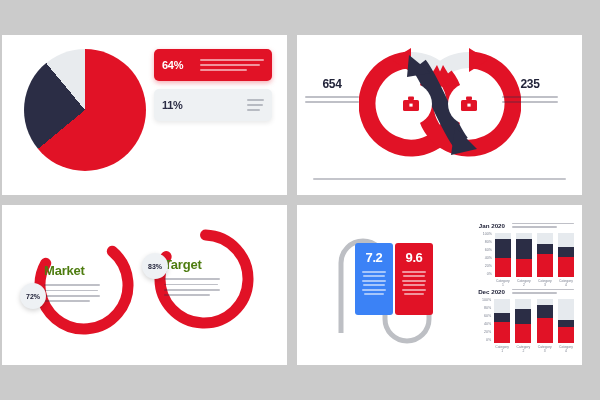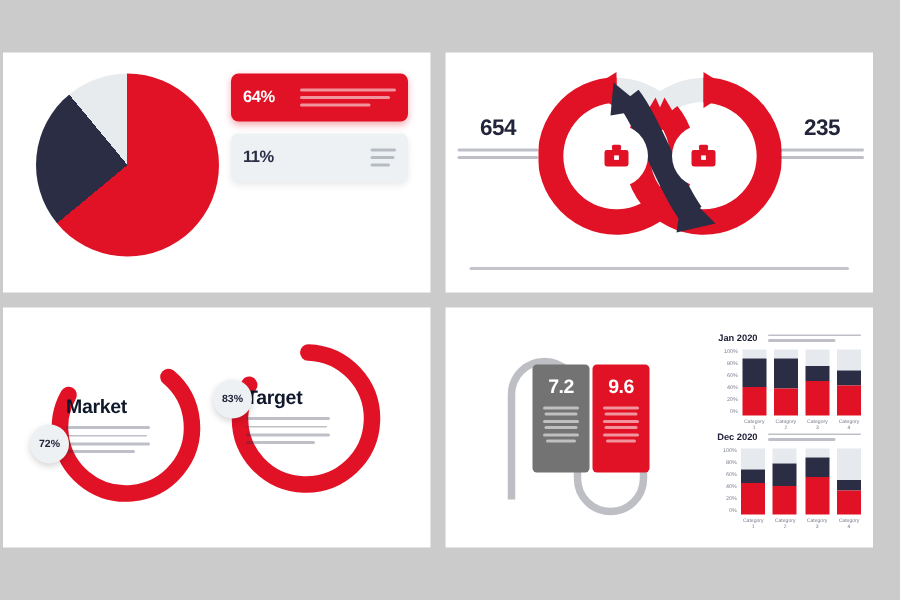--- a/index.html
+++ b/index.html
@@ -49,33 +49,33 @@
   .legend-card.grey .legend-pct { color: #2b2d45; }
   .legend-lines { flex: 1; padding-left: 6px; }
   .ln { height: 2px; border-radius: 1px; margin: 2.6px 0; }
   .legend-card.red .ln, .legend-card.navy .ln { background: rgba(255,255,255,.55); }
   .legend-card.grey .ln { background: rgba(43,45,69,.28); }
   .ln.w1 { width: 100%; } .ln.w2 { width: 94%; } .ln.w3 { width: 74%; }
 
   
   .loop-svg { position: absolute; left: 62px; top: 8px; }
   .stat-left  { position: absolute; left: 8px;  top: 42px; width: 54px; text-align: center; }
-  .stat-right { position: absolute; right: 6px; top: 42px; width: 56px; text-align: center; }
-  .stat-num { font-size: 15px; font-weight: bold; color: #22243a; letter-spacing: -.3px; }
+  .stat-right { position: absolute; right: 24px; top: 42px; width: 56px; text-align: center; }
+  .stat-num { font-size: 12px; font-weight: bold; color: #22243a; letter-spacing: -.3px; }
   .stat-lines { margin-top: 5px; }
   .stat-lines .ln { background: rgba(43,45,69,.3); margin: 3px auto; }
   .caption { position: absolute; left: 16px; right: 16px; bottom: 12px; }
   .caption .ln { background: rgba(43,45,69,.28); height: 2px; width: 100%; }
 
   
   .gauge { position: absolute; width: 104px; height: 104px; }
   .gauge.g1 { left: 30px; top: 28px; }
   .gauge.g2 { left: 150px; top: 22px; }
   .gauge-label {
-    position: absolute; font-size: 13px; font-weight: bold; color: #0f172a;
+    position: absolute; font-size: 13px; font-weight: bold; color: #4d7c0f;
     letter-spacing: -.2px;
   }
   .g-title-1 { left: 42px; top: 58px; }
   .g-title-2 { left: 162px; top: 52px; }
   .g-lines-1 { position: absolute; left: 42px; top: 76px; width: 56px; }
   .g-lines-2 { position: absolute; left: 162px; top: 70px; width: 56px; }
   .g-lines-1 .ln, .g-lines-2 .ln { background: rgba(43,45,69,.3); height: 1.8px; margin: 3.4px 0; }
   .badge {
     position: absolute; width: 26px; height: 26px; border-radius: 50%;
     background: #eef1f4; display: flex; align-items: center; justify-content: center;
@@ -84,21 +84,21 @@
   }
   .badge.b1 { left: 18px; top: 78px; }
   .badge.b2 { left: 140px; top: 48px; }
 
   
   .num-card {
     position: absolute; width: 38px; height: 72px; border-radius: 3px;
     padding: 7px 5px 0;
   }
   .num-card.c1 { left: 18px; top: 44px; background: #eef1f3; }
-  .num-card.c2 { left: 58px; top: 38px; background: #737373; }
+  .num-card.c2 { left: 58px; top: 38px; background: #3b82f6; }
   .num-card.c3 { left: 98px; top: 38px; background: #e11226; }
   .num-val { font-size: 13px; font-weight: bold; text-align: center; letter-spacing: -.4px; }
   .num-card.c1 .num-val { color: #22243a; }
   .num-card.c2 .num-val, .num-card.c3 .num-val { color: #fff; }
   .num-lines { margin-top: 6px; }
   .num-lines .ln { height: 1.6px; margin: 2.9px auto; }
   .num-card.c1 .ln { background: rgba(43,45,69,.3); }
   .num-card.c2 .ln, .num-card.c3 .ln { background: rgba(255,255,255,.55); }
   .connector { position: absolute; left: 14px; top: 18px; }
 

